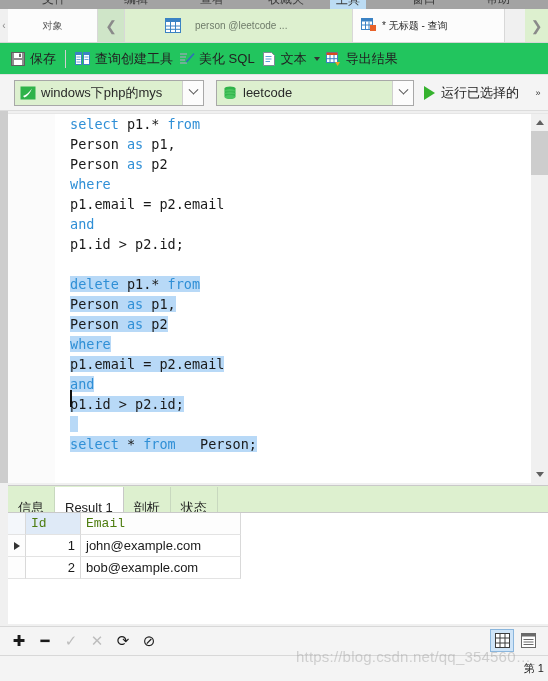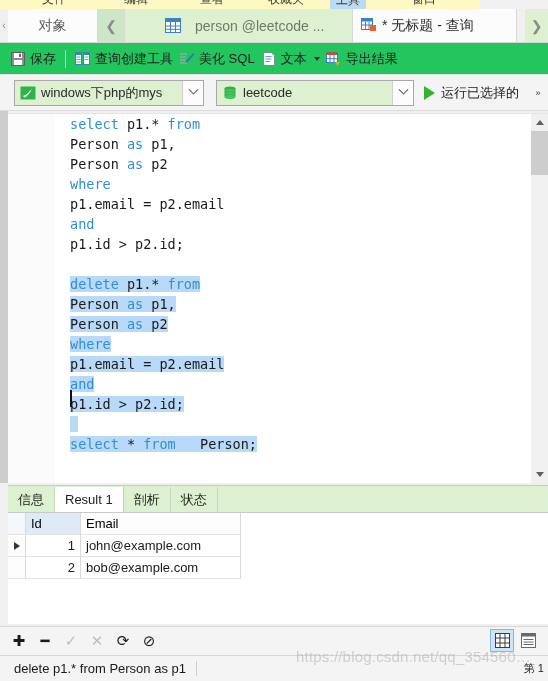--- a/index.html
+++ b/index.html
@@ -13,22 +13,22 @@
   }
   #app {
     position: relative;
     width: 548px; height: 681px;
     background: #f0f0f0;
     overflow: hidden;
   }
 
   
   .menustrip {
-    position: absolute; left: 0; top: 0; width: 480px; height: 9px;
-    background: #fef9c3;
+    position: absolute; left: 0; top: 0; width: 548px; height: 9px;
+    background: #a3a3a3;
     overflow: hidden;
     padding-left: 32px;
   }
   .menustrip .mi {
     position: absolute; top: -9px;
     font-size: 12px; color: #3a3a3a; white-space: nowrap;
   }
   .menustrip .mi.active {
     background: #bcdcf4;
     padding: 0 6px;
@@ -37,21 +37,21 @@
 
   
   .tabbar {
     position: absolute; left: 0; top: 9px; width: 548px; height: 34px;
     background: #f0f0f0;
     border-bottom: 1px solid #d6d6d6;
   }
   .tab {
     position: absolute; top: 0; height: 33px;
     display: flex; align-items: center;
-    font-size: 14px; color: #333;
+    font-size: 10px; color: #333;
     white-space: nowrap;
     border-right: 1px solid #d8d8d8;
     padding: 0 8px;
   }
   .tab-left-arrow {
     position: absolute; left: 0; top: 0; width: 8px; height: 33px;
     background: #f0f0f0;
     display: flex; align-items: center; justify-content: center;
     font-size: 10px; color: #888;
   }
@@ -68,21 +68,21 @@
     color: #8a8a8a; font-size: 14px;
   }
   .tab-person {
     left: 125px; width: 228px;
     background: #ddf0cf;
     color: #6f7b6a;
     gap: 14px;
     padding-left: 40px;
   }
   .tab-query {
-    left: 353px; width: 164px;
+    left: 353px; width: 152px;
     background: #fcfcfc;
     color: #2a2a2a;
     gap: 5px;
   }
   .tab-right-arrow {
     position: absolute; right: 0; top: 0; width: 23px; height: 33px;
     background: #ddf0cf;
     display: flex; align-items: center; justify-content: center;
     font-size: 14px; color: #8a8a8a;
   }
@@ -229,21 +229,21 @@
 
   
   .restabs {
     position: absolute; left: 8px; top: 485px; right: 0; height: 27px;
     background: #ddf0cf;
     display: flex; align-items: flex-end;
     border-top: 1px solid #c9c9c9;
   }
   .rtab {
     height: 25px; line-height: 25px;
-    padding: 0 10px;
+    padding: 8px 10px;
     font-size: 13px; color: #222;
     border-right: 1px solid #c8d8bf;
   }
   .rtab.active { background: #ffffff; border-right: 1px solid #c8c8c8; }
 
   
   .grid {
     position: absolute; left: 8px; top: 512px; right: 0; height: 112px;
     background: #ffffff;
     border-top: 1px solid #c9c9c9;
@@ -263,21 +263,21 @@
     border-left: 6px solid #333;
   }
   .gcell {
     border-right: 1px solid #d9d9d9; border-bottom: 1px solid #e3e3e3;
     font-size: 13px; color: #1a1a1a;
     display: flex; align-items: center;
     padding: 0 5px;
   }
   .gcell.c-id { width: 55px; flex: 0 0 auto; justify-content: flex-end; }
   .gcell.c-email { width: 160px; flex: 0 0 auto; }
-  .ghdr .gcell { background: #fdfdfd; color: #000000; justify-content: flex-start; }
+  .ghdr .gcell { background: #fdfdfd; color: #4d7c0f; justify-content: flex-start; font-family: Liberation Mono, monospace; }
   .ghdr .gcell.c-id { background: #dfeaf7; }
   .grid-blank {
     position: absolute; left: 0; top: 66px; right: 0; bottom: 0;
     background: #ffffff;
   }
 
   
   .navbar {
     position: absolute; left: 0; top: 626px; width: 548px; height: 29px;
     background: #f4f4f4;
@@ -660,18 +660,17 @@
           <rect x="0.5" y="0.5" width="14" height="3" fill="#6a6a6a"></rect>
           <line x1="2.5" y1="6.5" x2="12.5" y2="6.5" stroke="#6a6a6a"></line>
           <line x1="2.5" y1="9" x2="12.5" y2="9" stroke="#6a6a6a"></line>
           <line x1="2.5" y1="11.5" x2="12.5" y2="11.5" stroke="#6a6a6a"></line>
         </svg>
       </div>
     </div>
   </div>
 
   <div class="statusbar">
-    <div class="st-sql">delete p1.* from  Person as p1</div>
     <div class="st-page">第 1</div>
   </div>
 
   <div class="watermark">https://blog.csdn.net/qq_354560…</div>
 </div>
 
 </body></html>

